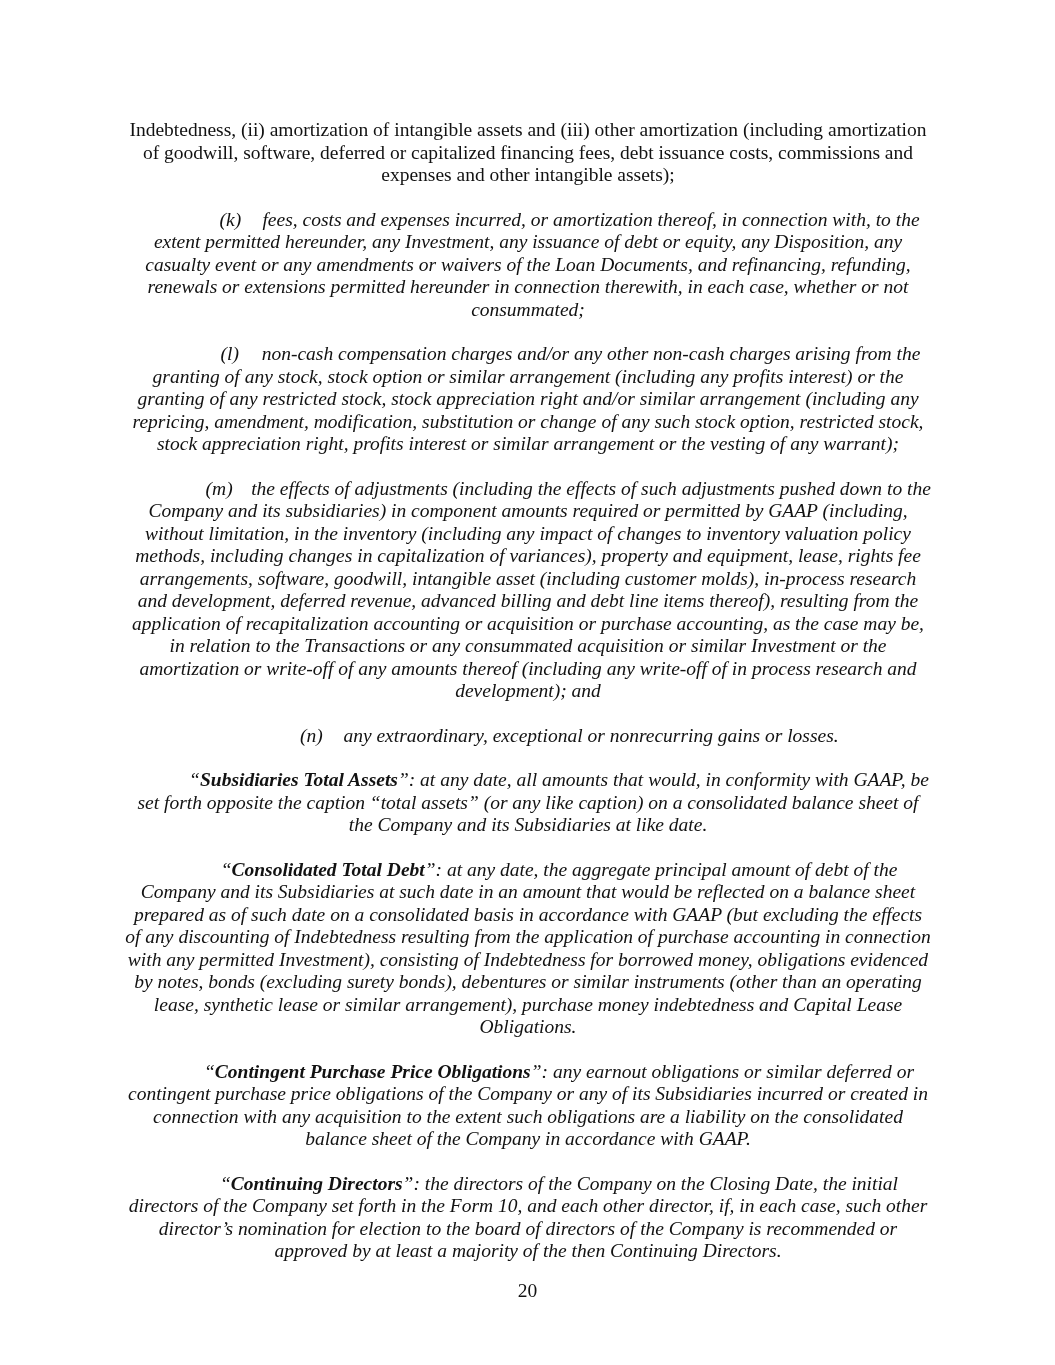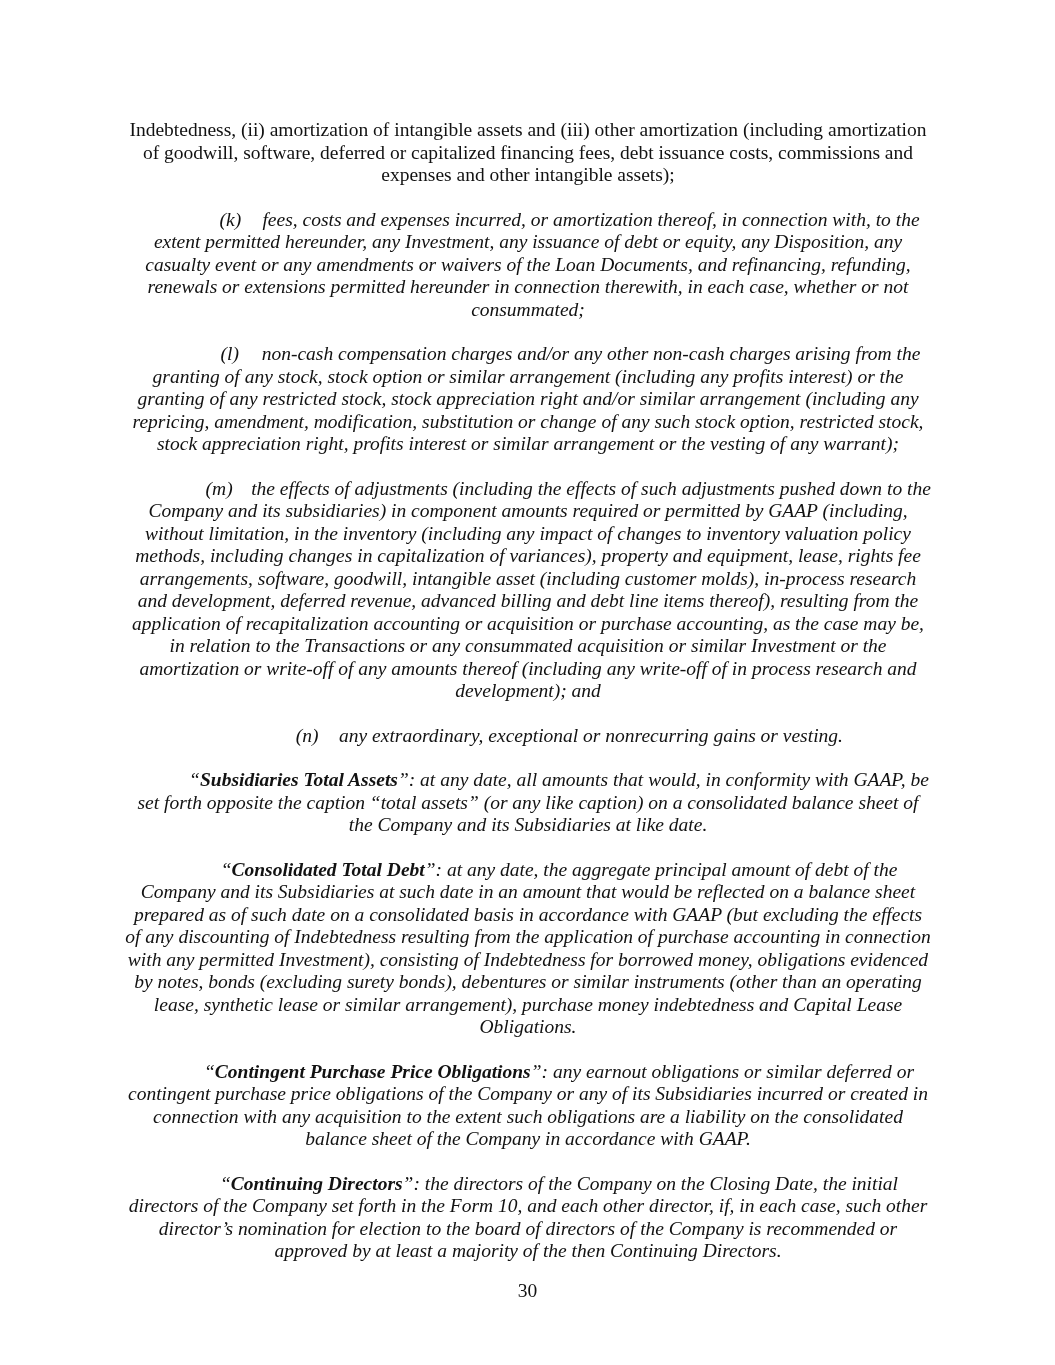--- a/index.html
+++ b/index.html
@@ -54,25 +54,25 @@
 <div class="page-content">
 
   <p class="para">Indebtedness, (ii) amortization of intangible assets and (iii) other amortization (including amortization of goodwill, software, deferred or capitalized financing fees, debt issuance costs, commissions and expenses and other intangible assets);</p>
 
   <p class="para indent"><span class="plabel">(k)</span><span>fees, costs and expenses incurred, or amortization thereof, in connection with, to the extent permitted hereunder, any Investment, any issuance of debt or equity, any Disposition, any casualty event or any amendments or waivers of the Loan Documents, and refinancing, refunding, renewals or extensions permitted hereunder in connection therewith, in each case, whether or not consummated;</span></p>
 
   <p class="para indent"><span class="plabel">(l)</span><span>non-cash compensation charges and/or any other non-cash charges arising from the granting of any stock, stock option or similar arrangement (including any profits interest) or the granting of any restricted stock, stock appreciation right and/or similar arrangement (including any repricing, amendment, modification, substitution or change of any such stock option, restricted stock, stock appreciation right, profits interest or similar arrangement or the vesting of any warrant);</span></p>
 
   <p class="para indent"><span class="plabel">(m)</span><span>the effects of adjustments (including the effects of such adjustments pushed down to the Company and its subsidiaries) in component amounts required or permitted by GAAP (including, without limitation, in the inventory (including any impact of changes to inventory valuation policy methods, including changes in capitalization of variances), property and equipment, lease, rights fee arrangements, software, goodwill, intangible asset (including customer molds), in-process research and development, deferred revenue, advanced billing and debt line items thereof), resulting from the application of recapitalization accounting or acquisition or purchase accounting, as the case may be, in relation to the Transactions or any consummated acquisition or similar Investment or the amortization or write-off of any amounts thereof (including any write-off of in process research and development); and</span></p>
 
-  <p class="para indent"><span class="plabel">(n)</span><span>any extraordinary, exceptional or nonrecurring gains or vesting.</span></p>
+  <p class="para indent"><span class="plabel">(n)</span><span>any extraordinary, exceptional or nonrecurring gains or losses.</span></p>
 
   <p class="para indent"><span>“</span><b>Subsidiaries Total Assets</b><span>”: at any date, all amounts that would, in conformity with GAAP, be set forth opposite the caption “total assets” (or any like caption) on a consolidated balance sheet of the Company and its Subsidiaries at like date.</span></p>
 
   <p class="para indent"><span>“</span><b>Consolidated Total Debt</b><span>”: at any date, the aggregate principal amount of debt of the Company and its Subsidiaries at such date in an amount that would be reflected on a balance sheet prepared as of such date on a consolidated basis in accordance with GAAP (but excluding the effects of any discounting of Indebtedness resulting from the application of purchase accounting in connection with any permitted Investment), consisting of Indebtedness for borrowed money, obligations evidenced by notes, bonds (excluding surety bonds), debentures or similar instruments (other than an operating lease, synthetic lease or similar arrangement), purchase money indebtedness and Capital Lease Obligations.</span></p>
 
   <p class="para indent"><span>“</span><b>Contingent Purchase Price Obligations</b><span>”: any earnout obligations or similar deferred or contingent purchase price obligations of the Company or any of its Subsidiaries incurred or created in connection with any acquisition to the extent such obligations are a liability on the consolidated balance sheet of the Company in accordance with GAAP.</span></p>
 
   <p class="para indent"><span>“</span><b>Continuing Directors</b><span>”: the directors of the Company on the Closing Date, the initial directors of the Company set forth in the Form 10, and each other director, if, in each case, such other director’s nomination for election to the board of directors of the Company is recommended or approved by at least a majority of the then Continuing Directors.</span></p>
 
 </div>
 
-<div class="page-footer">30</div>
+<div class="page-footer">20</div>
 
 </body></html>

